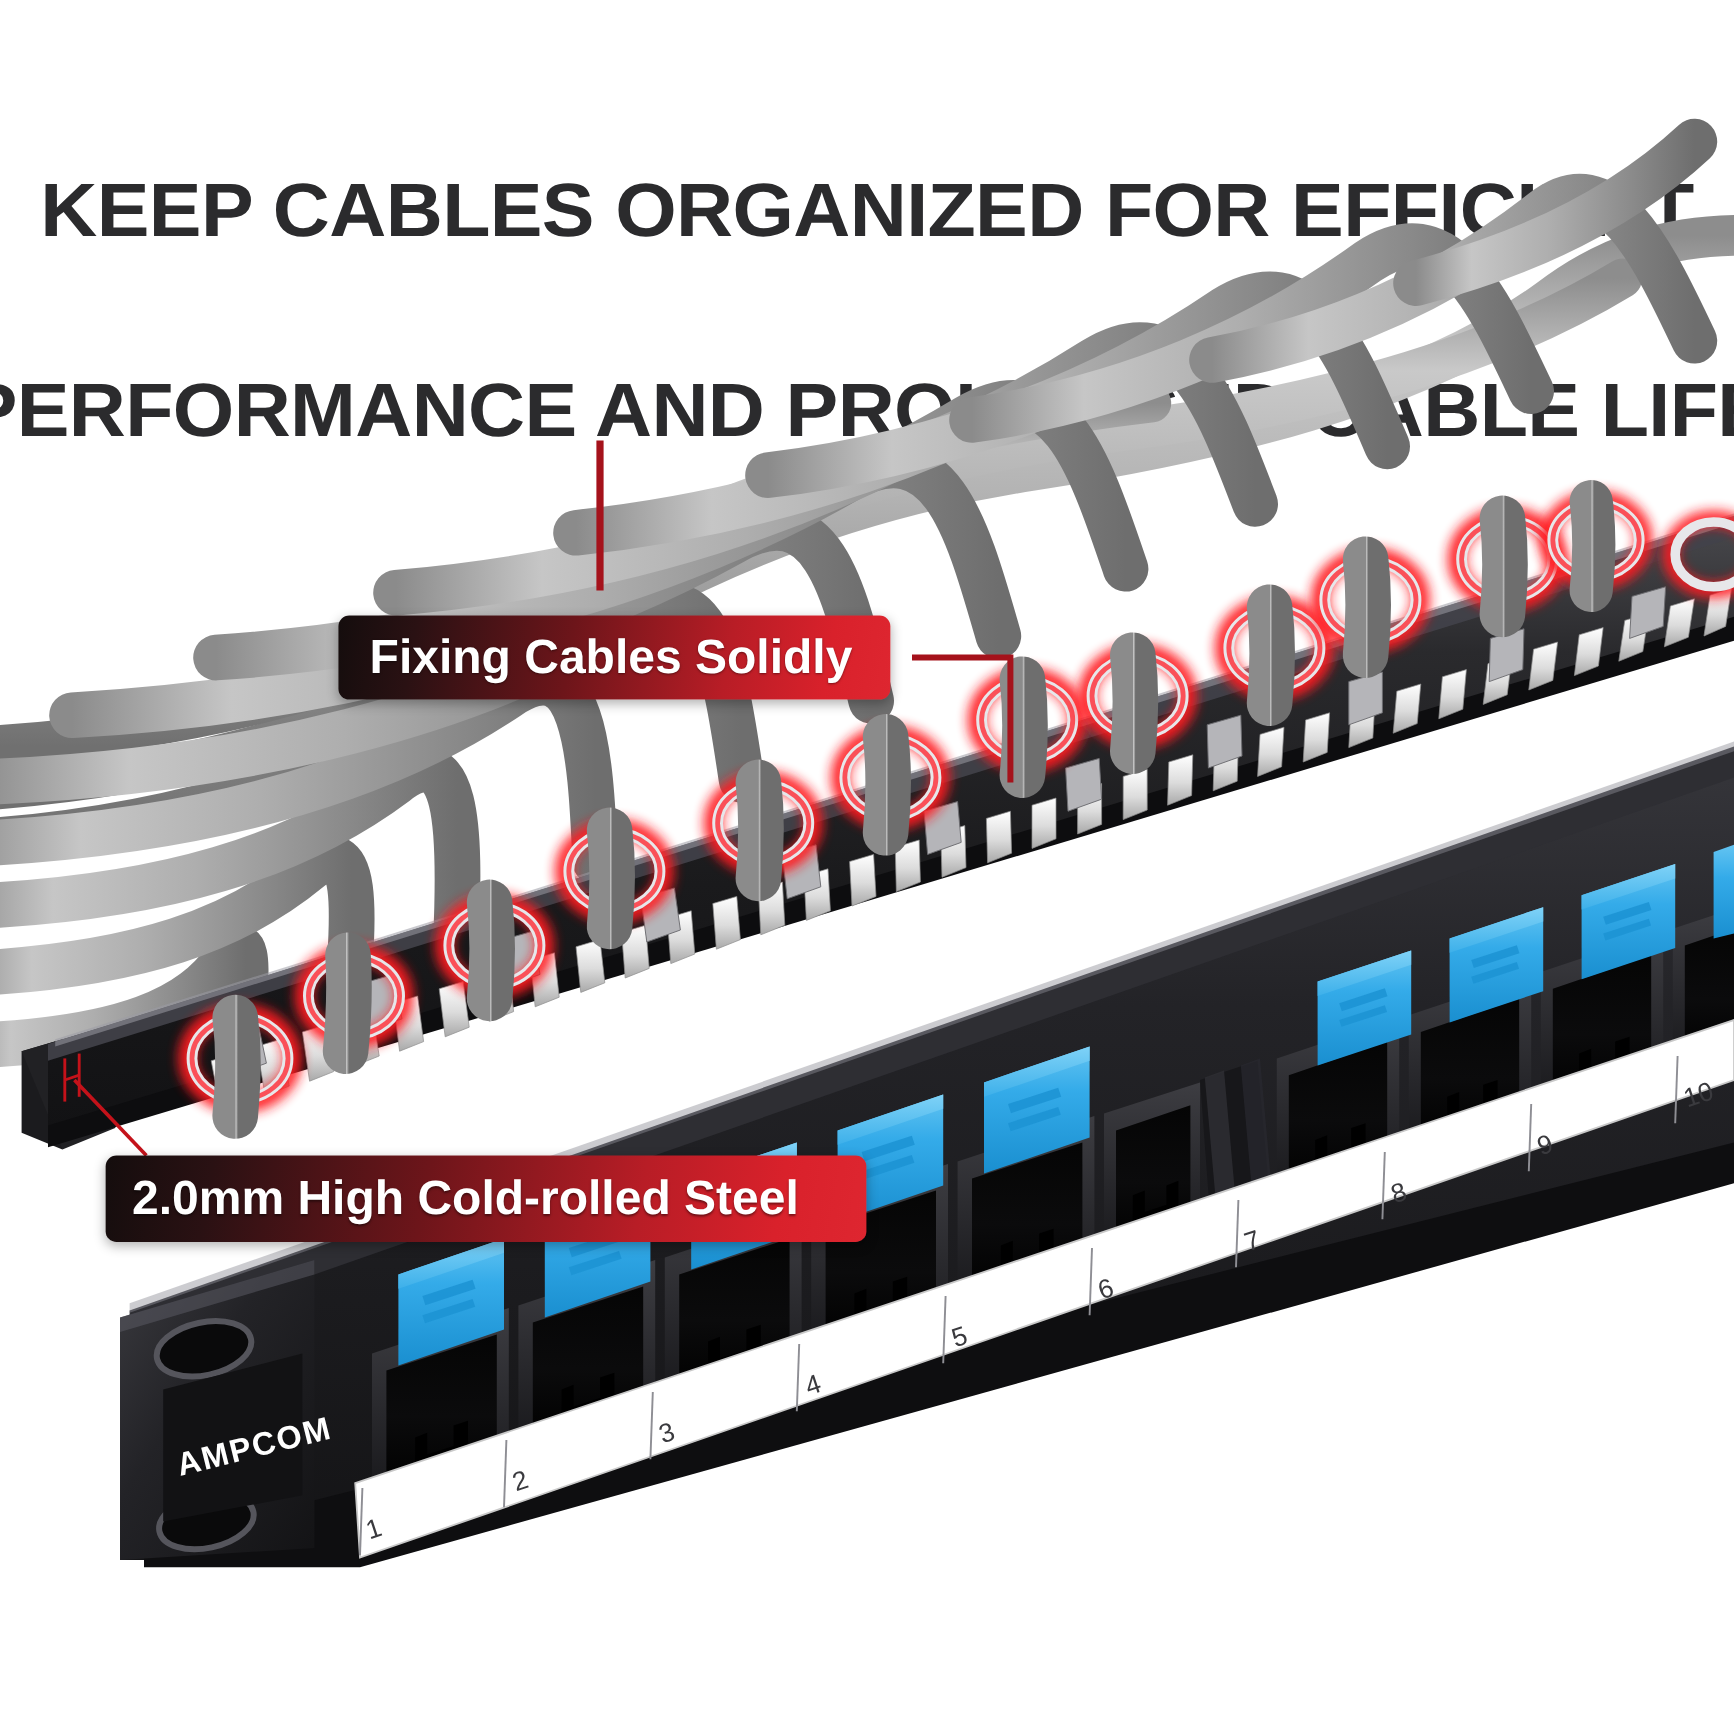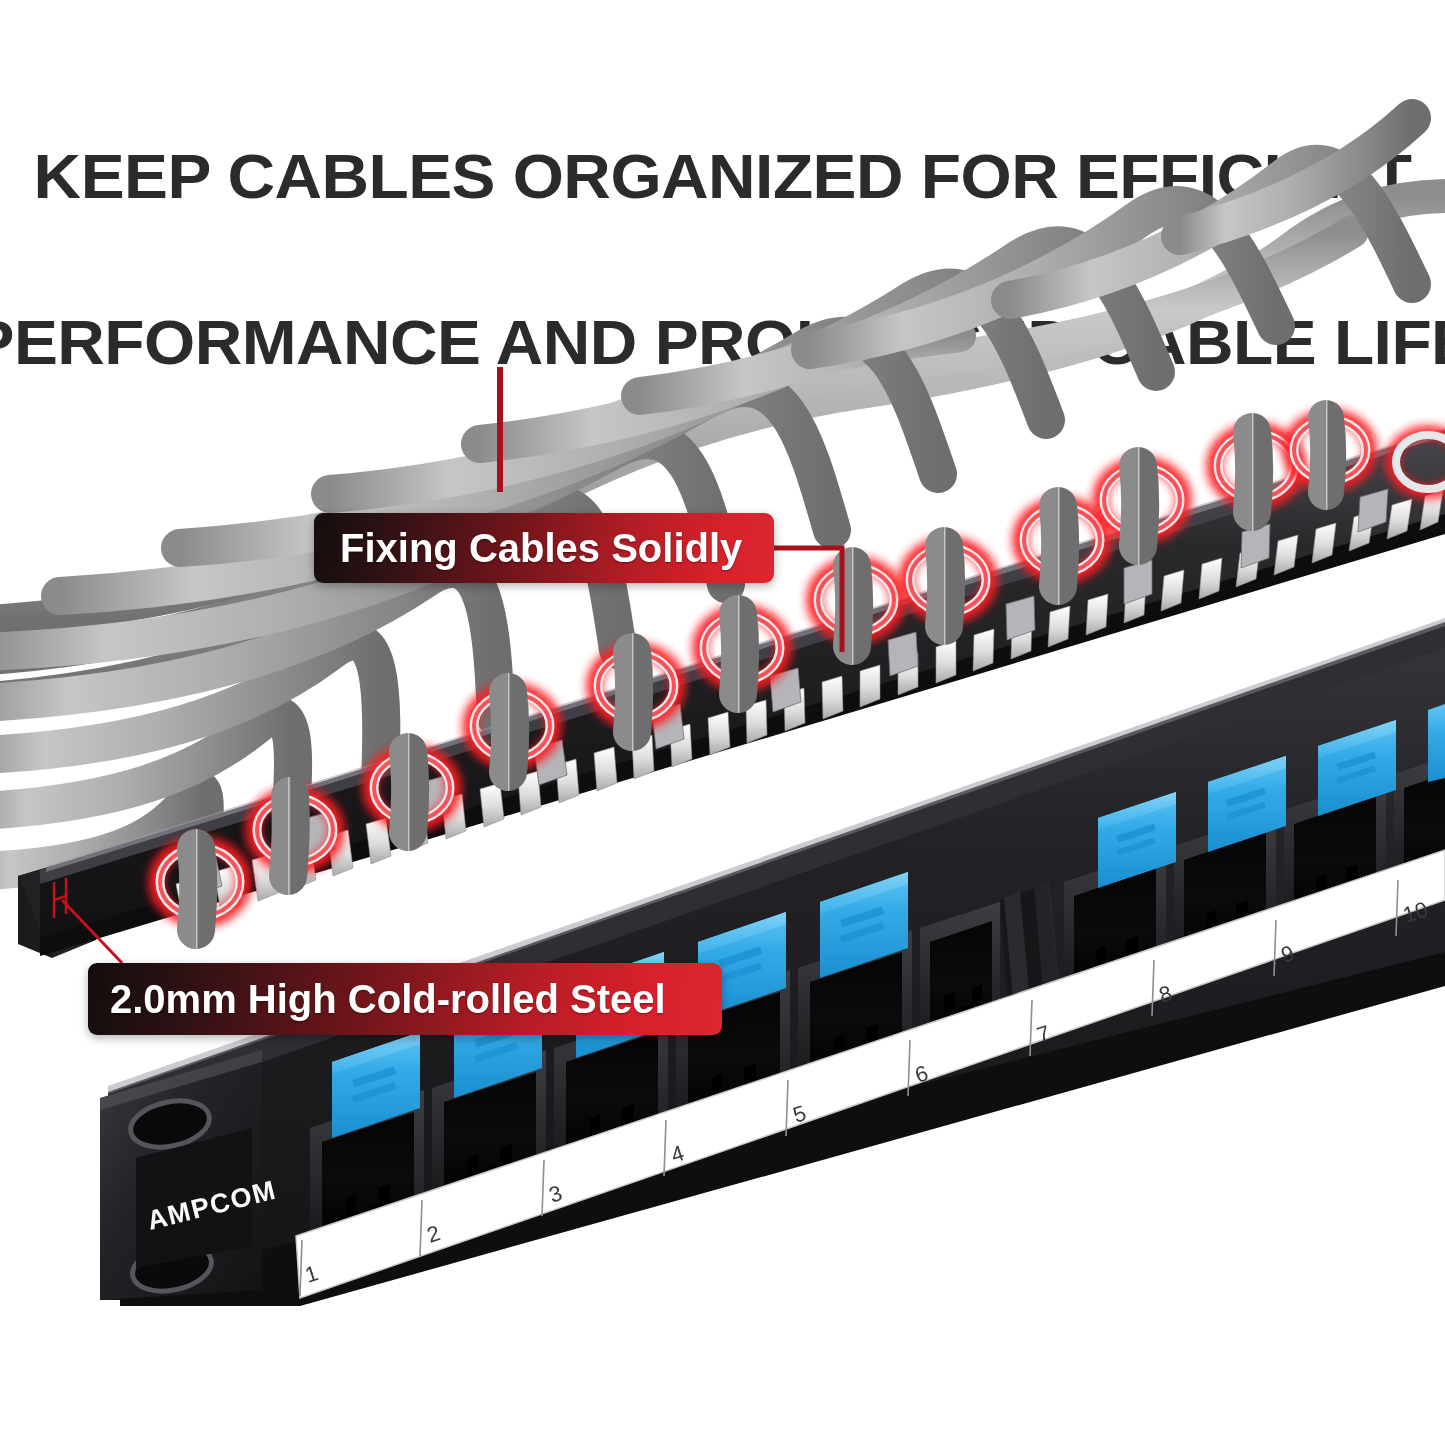--- a/index.html
+++ b/index.html
@@ -73,21 +73,21 @@
 
   #callout-density {
     left: 139px;
     top: 295px;
     width: 729px;
     height: 72px;
     padding-left: 32px;
     font-size: 40px;
   }
   #callout-fixing {
-    left: 314px;
+    left: 282px;
     top: 513px;
     width: 460px;
     height: 70px;
     padding-left: 26px;
     font-size: 40px;
   }
   #callout-steel {
     left: 88px;
     top: 963px;
     width: 634px;

